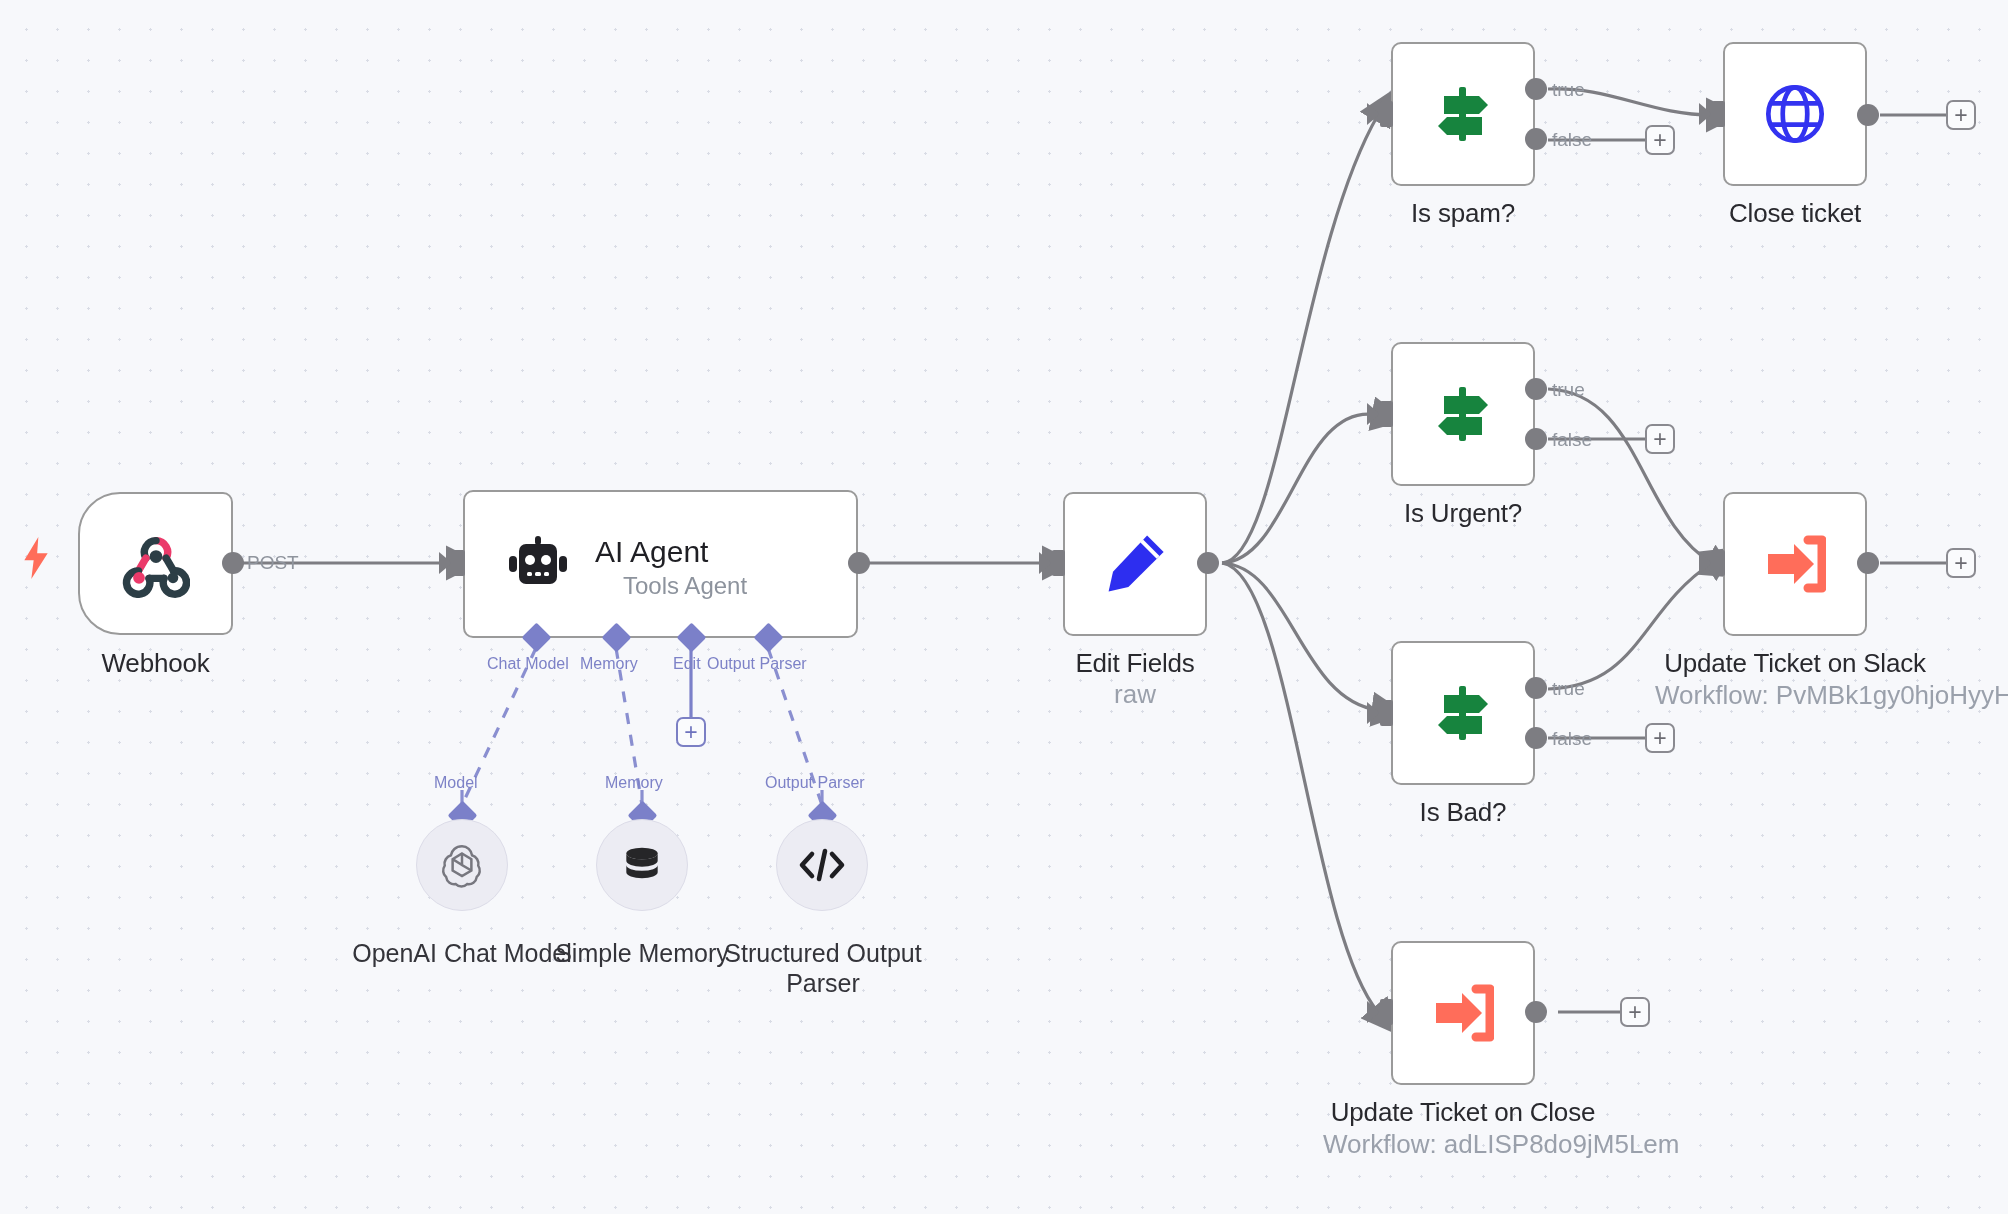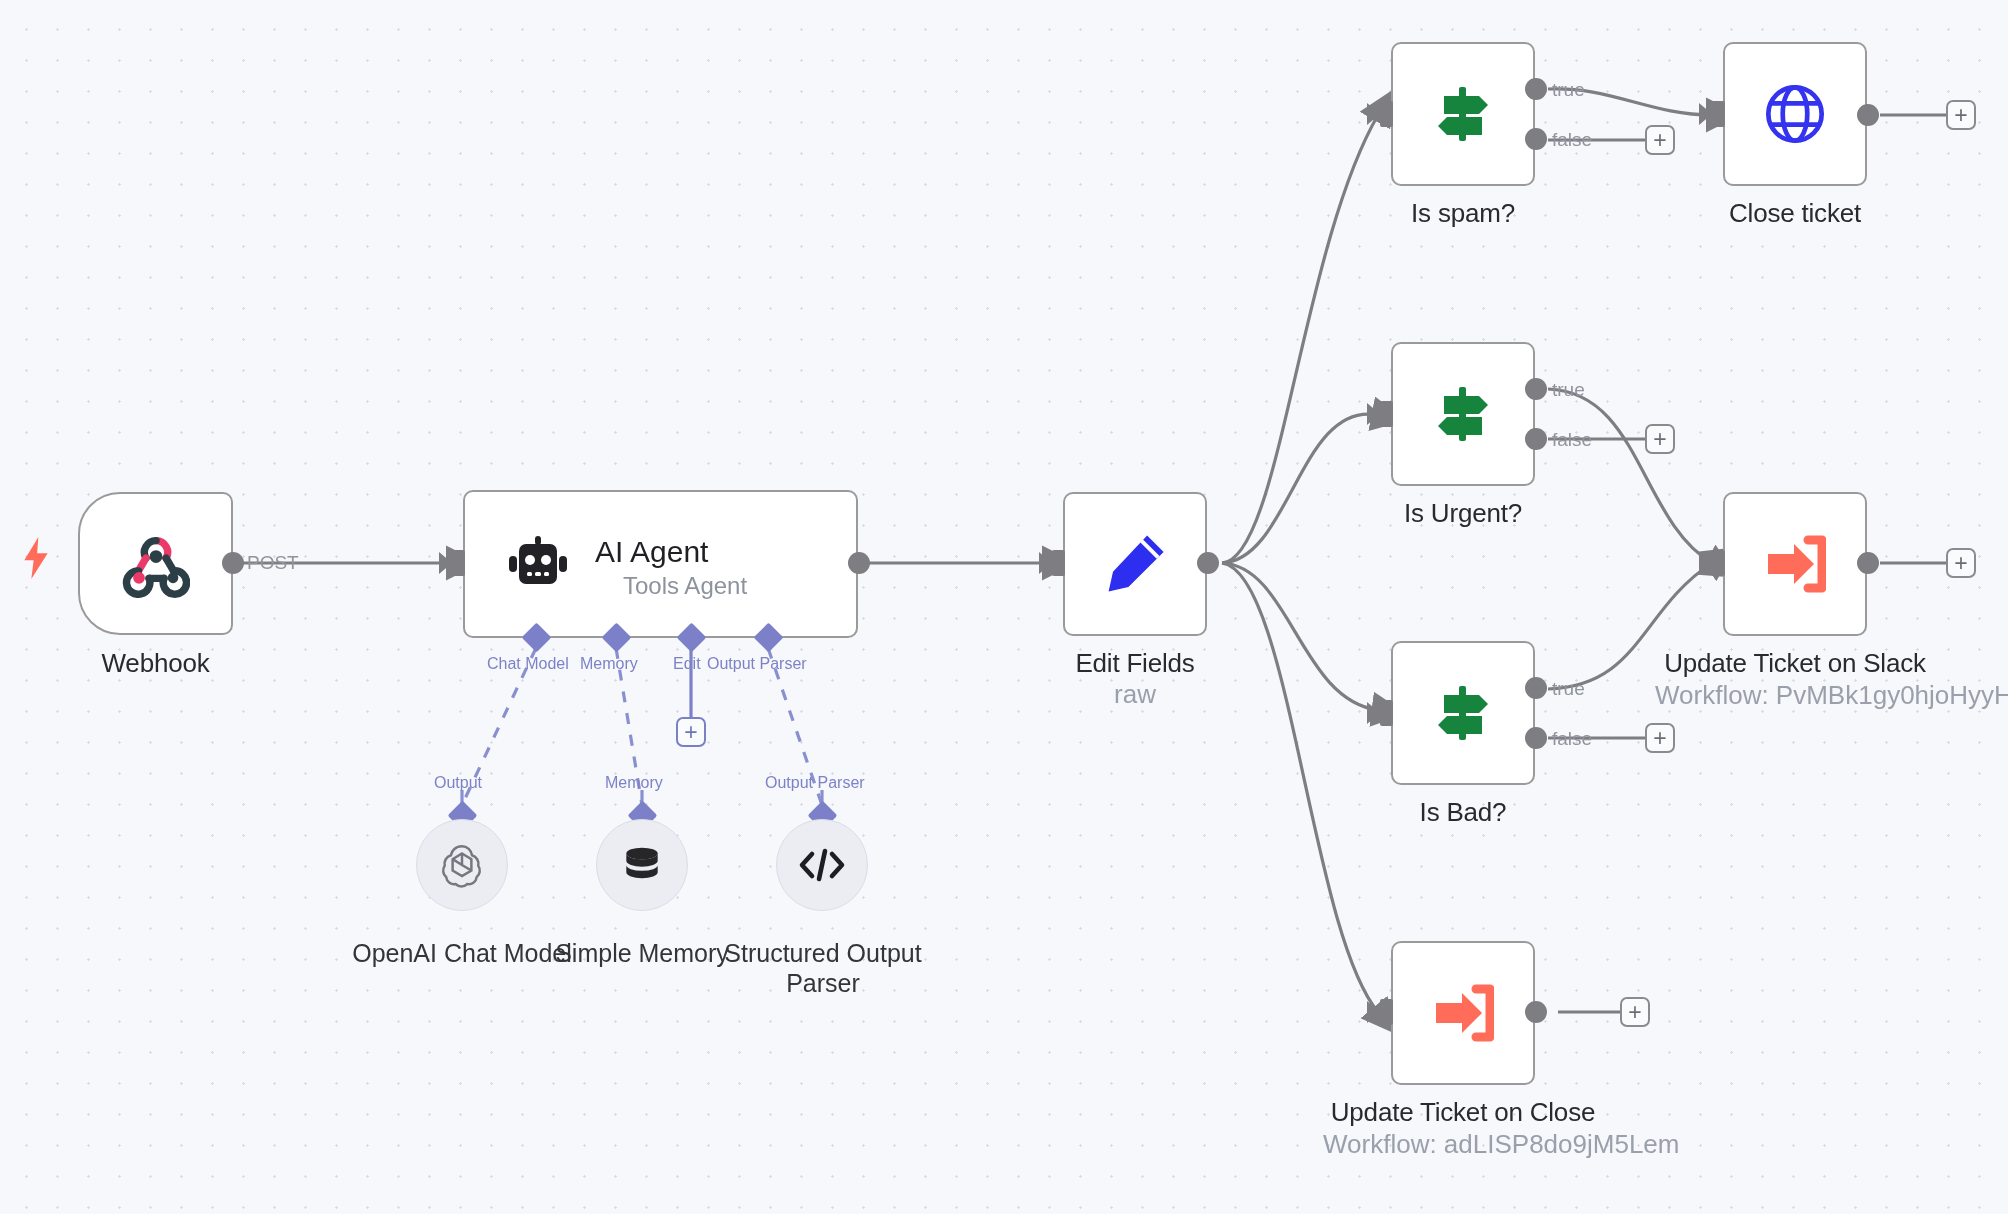--- a/index.html
+++ b/index.html
@@ -263,21 +263,21 @@
   <div class="conn-label" style="left:580px; top:655px;">Memory</div>
 
   <div class="diamond" style="left:681px; top:627px;"></div>
   <div class="conn-label" style="left:673px; top:655px;">Edit</div>
 
   <div class="diamond" style="left:758px; top:627px;"></div>
   <div class="conn-label" style="left:707px; top:655px;">Output Parser</div>
 
   <div class="plus-btn accent" style="left:676px; top:717px;">+</div>
 
-  <div class="conn-label" style="left:434px; top:774px;">Output</div>
+  <div class="conn-label" style="left:434px; top:774px;">Model</div>
   <div class="diamond" style="left:452px; top:805px;"></div>
   <div class="subnode" style="left:416px; top:819px;">
     <span>
       <svg class="icon" width="50" height="50" viewBox="0 0 48 48" aria-hidden="true">
         <path d="M24 6 C18 6 14 10 13.4 14.6 C9 16 6.5 20.2 7.4 24.6 C5 28.2 5.6 33 8.8 35.6 C9.4 40.2 13.6 43.2 18 42.3 C21 45.3 25.9 45.3 28.9 42.3 C33.4 43.2 37.5 40.2 38.1 35.6 C41.4 33 42 28.2 39.6 24.6 C40.5 20.2 38 16 33.6 14.6 C33 10 29 6 24 6 Z
                  M24 13 L33 18.4 L33 29.3 L24 34.7 L15 29.3 L15 18.4 Z" fill="none" stroke="#77777f" stroke-width="2.4"></path>
         <path d="M24 13 L24 24 L33 29.3 M24 24 L15 18.4" fill="none" stroke="#77777f" stroke-width="2.4"></path>
       </svg>
     </span>
   </div>

